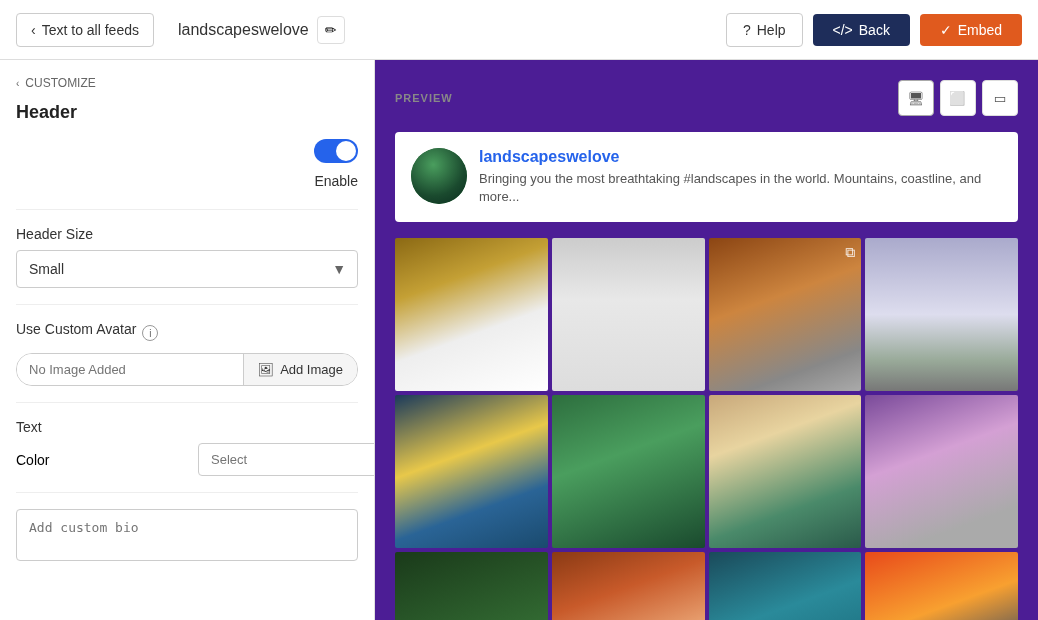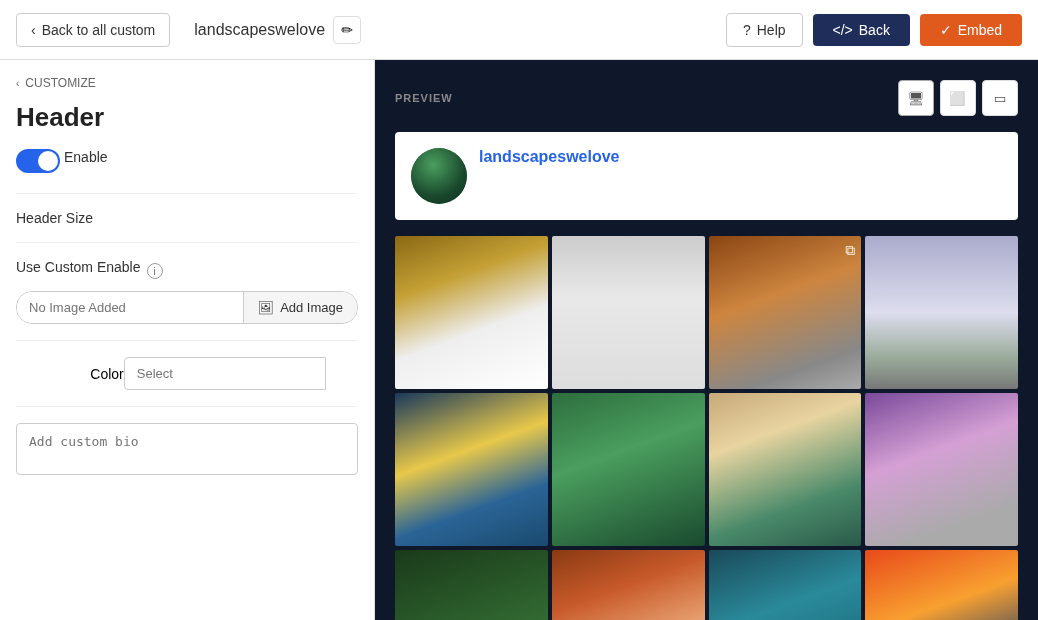--- a/index.html
+++ b/index.html
@@ -39,24 +39,24 @@
     
     .main-layout { display: flex; height: calc(620px - 60px); }
 
     
     .sidebar {
       width: 375px; min-width: 375px; background: #fff;
       border-right: 1px solid #e0e0e0; overflow-y: auto; padding: 16px;
     }
     .customize-nav { display: flex; align-items: center; gap: 6px; font-size: 12px; color: #666; margin-bottom: 12px; cursor: pointer; }
     .customize-nav .chevron { font-size: 10px; }
-    .section-title { font-size: 26px; font-weight: 600; color: #222; margin-bottom: 16px; }
-
-    
-    .toggle-row { display: flex; align-items: flex-start; gap: 4px; margin-bottom: 20px; }
+    .section-title { font-size: 18px; font-weight: 600; color: #222; margin-bottom: 16px; }
+
+    
+    .toggle-row { display: flex; align-items: flex-end; gap: 10px; margin-bottom: 20px; flex-direction: column; }
     .toggle-switch {
       width: 44px; height: 24px; background: #2563eb; border-radius: 12px;
       position: relative; cursor: pointer; flex-shrink: 0;
     }
     .toggle-switch .knob {
       width: 20px; height: 20px; background: #fff; border-radius: 50%;
       position: absolute; top: 2px; right: 2px;
     }
     .toggle-label { font-size: 14px; color: #333; }
 
@@ -75,29 +75,29 @@
     .info-icon { width: 16px; height: 16px; border: 1px solid #999; border-radius: 50%; display: inline-flex; align-items: center; justify-content: center; font-size: 10px; color: #666; cursor: pointer; }
     .avatar-input-row { display: flex; border: 1px solid #ccc; border-radius: 16px; overflow: hidden; }
     .avatar-input-text { flex: 1; padding: 8px 12px; font-size: 13px; color: #999; border: none; outline: none; }
     .add-image-btn {
       display: flex; align-items: center; gap: 6px; padding: 8px 14px;
       background: #f5f5f5; border: none; border-left: 1px solid #ccc;
       cursor: pointer; font-size: 13px; color: #333; white-space: nowrap;
     }
 
     
-    .text-color-row { display: flex; align-items: center; justify-content: center; margin-bottom: 12px; }
+    .text-color-row { display: flex; align-items: center; justify-content: space-between; margin-bottom: 12px; }
     .color-select-wrapper { width: 160px; display: flex; }
     .color-select-wrapper input { flex: 1; padding: 8px 12px; border: 1px solid #ccc; border-radius: 4px 0 0 4px; font-size: 13px; color: #999; outline: none; }
 
     
     .bio-textarea { width: 100%; border: 1px solid #ccc; border-radius: 4px; padding: 10px 12px; font-size: 13px; color: #999; resize: none; outline: none; }
 
     
-    .preview-panel { flex: 1; background: #0f172a; overflow-y: auto; padding: 20px; }
+    .preview-panel { flex: 1; background: #4c1d95; overflow-y: auto; padding: 20px; }
     .preview-header { display: flex; align-items: center; justify-content: space-between; margin-bottom: 16px; }
     .preview-label { font-size: 11px; font-weight: 600; color: #888; letter-spacing: 1px; }
     .device-icons { display: flex; gap: 6px; }
     .device-btn { width: 36px; height: 36px; border: 1px solid #ddd; border-radius: 4px; background: #fff; display: flex; align-items: center; justify-content: center; cursor: pointer; color: #555; }
     .device-btn.active { background: #fff; border-color: #aaa; }
 
     
     .ig-header { display: flex; align-items: flex-start; gap: 12px; margin-bottom: 16px; background: #fff; padding: 16px; border-radius: 4px; }
     .ig-avatar { width: 56px; height: 56px; border-radius: 50%; overflow: hidden; background: #2d6e3e; flex-shrink: 0; display: flex; align-items: center; justify-content: center; }
     .ig-avatar-img { width: 100%; height: 100%; object-fit: cover; border-radius: 50%; background: linear-gradient(135deg, #2d8a4e, #1a5c30); }
@@ -128,21 +128,21 @@
 
     .copy-icon { position: absolute; top: 6px; right: 6px; color: white; opacity: 0.9; font-size: 14px; }
   </style>
 </head>
 <body>
 
 <div class="topbar">
   <div class="topbar-left">
     <button class="back-btn">
       <span>‹</span>
-      <span>Back to all custom</span>
+      <span>Text to all feeds</span>
     </button>
     <div class="feed-name-area">
       <span class="feed-name">landscapeswelove</span>
       <div class="edit-icon">
         <span>✏</span>
       </div>
     </div>
   </div>
   <div class="topbar-right">
     <button class="help-btn">
@@ -173,37 +173,46 @@
     <div class="toggle-row">
       <div class="toggle-switch">
         <div class="knob"></div>
       </div>
       <span class="toggle-label">Enable</span>
     </div>
 
     <div class="divider"></div>
 
     <div class="field-label">Header Size</div>
+    <div class="select-wrapper">
+      <select>
+        <option>Small</option>
+        <option>Medium</option>
+        <option>Large</option>
+      </select>
+      <span class="arrow">▼</span>
+    </div>
 
     <div class="divider"></div>
 
     <div class="avatar-row">
-      <span class="field-label">Use Custom Enable</span>
+      <span class="field-label">Use Custom Avatar</span>
       <span class="info-icon">i</span>
     </div>
     <div class="avatar-input-row">
       <input class="avatar-input-text" type="text" readonly="" placeholder="No Image Added" style="">
       <button class="add-image-btn">
         <span>🖼</span>
         <span>Add Image</span>
       </button>
     </div>
 
     <div class="divider"></div>
 
+    <div class="field-label">Text</div>
 
     <div class="text-color-row">
       <span>Color</span>
       <div class="color-select-wrapper">
         <input type="text" placeholder="Select" style="">
 
       </div>
     </div>
 
     <div class="divider"></div>
@@ -227,20 +236,21 @@
         </button>
       </div>
     </div>
 
     <div class="ig-header">
       <div class="ig-avatar">
         <div class="ig-avatar-img" style="background: radial-gradient(circle at 40% 30%, #4a9e5e, #1a4a2e 60%, #0a2a1e);"></div>
       </div>
       <div class="ig-info">
         <div class="ig-username">landscapeswelove</div>
+        <div class="ig-bio">Bringing you the most breathtaking #landscapes in the world. Mountains, coastline, and more...</div>
       </div>
     </div>
 
     <div class="photo-grid">
       <div class="photo-cell">
           <div class="photo-cell-inner p1"></div>
         </div>
       <div class="photo-cell">
           <div class="photo-cell-inner p2"></div>
         </div>

